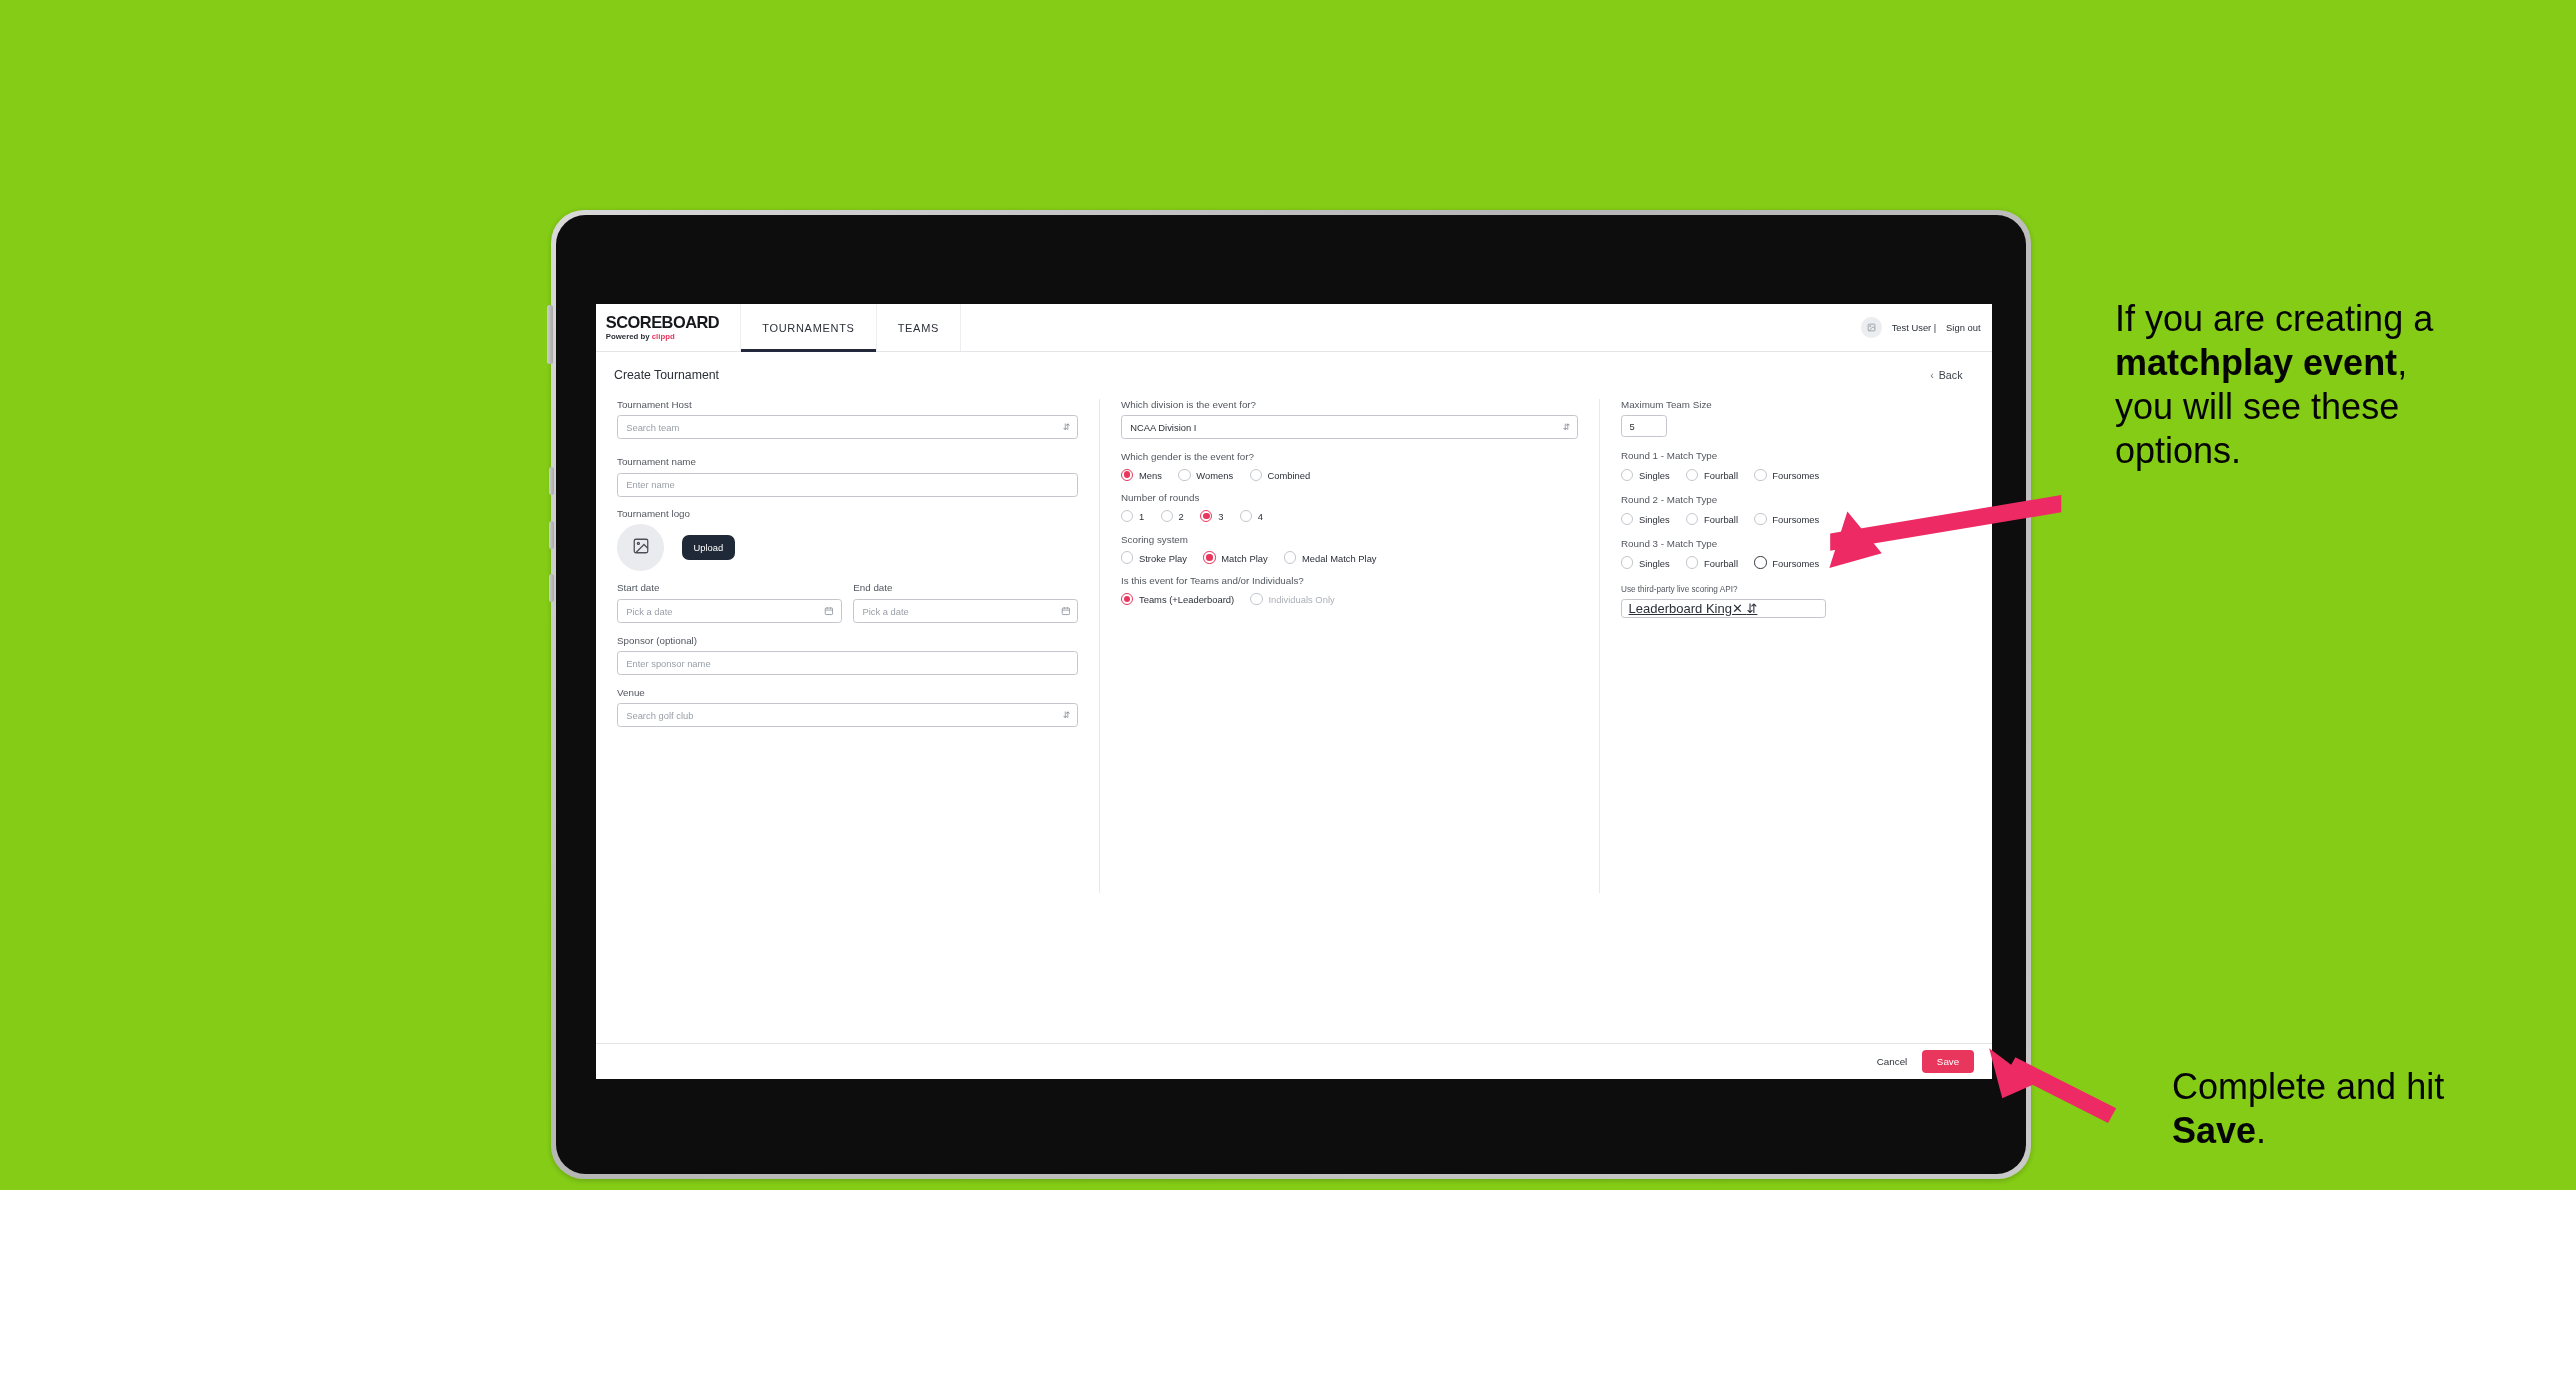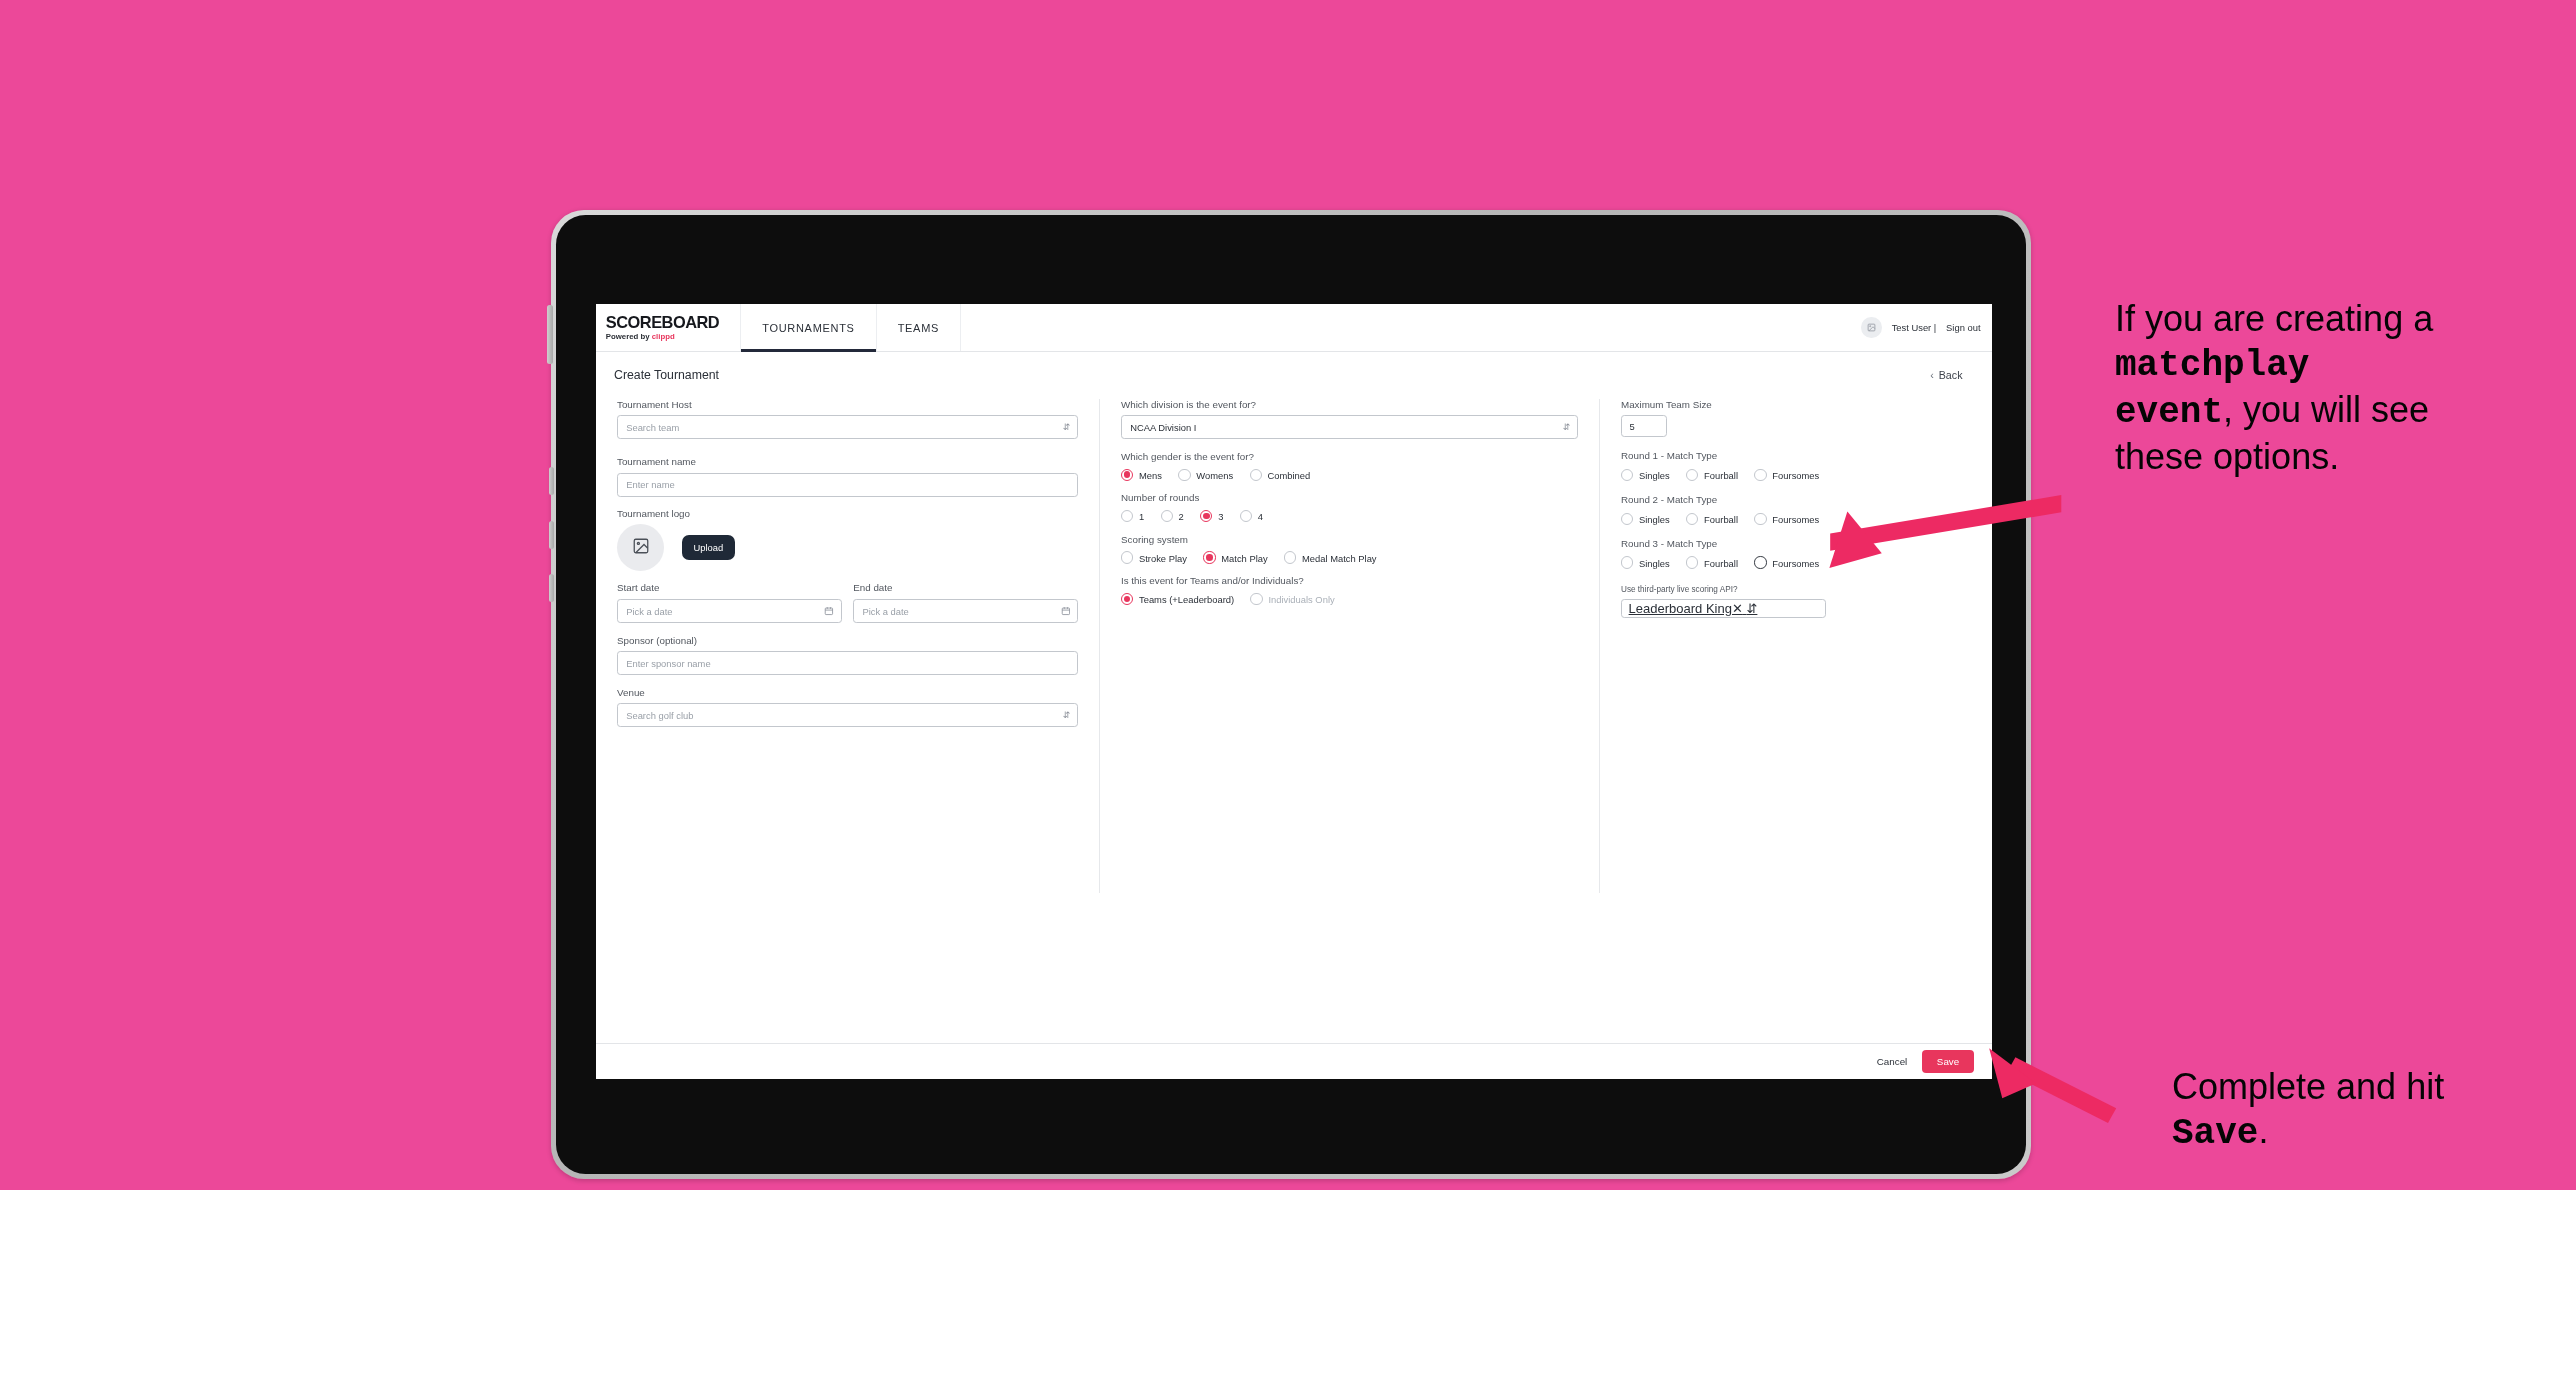--- a/index.html
+++ b/index.html
@@ -2,21 +2,21 @@
 <html style="font-size:13px"><head>
 <meta charset="utf-8">
 <style>
   * { box-sizing: border-box; margin: 0; padding: 0; }
   html, body {
     width: 2576px; height: 1386px;
     background: #ffffff;
     font-family: "Liberation Sans", sans-serif;
     overflow: hidden;
   }
-  #stage { position: relative; width: 2576px; height: 1190px; background:#ec4899; }
+  #stage { position: relative; width: 2576px; height: 1190px; background:#84cc16; }
 
   
   .tablet-outer {
     position: absolute; left: 551px; top: 210px;
     width: 1480px; height: 969px;
     background: linear-gradient(135deg,#d9d9d9 0%, #b6b6b6 40%, #c9c9c9 100%);
     border-radius: 33px;
     box-shadow: 0 1.6px 4.9px rgba(0,0,0,.18);
   }
   .tablet-screen {
@@ -184,21 +184,21 @@
     padding: 5.7px 14.8px; font-size: 9.8px; cursor:pointer;
   }
 
   
   .anno {
     position:absolute; color:#050505; line-height: 1.22;
     font-family: "Liberation Sans", sans-serif;
   }
   .anno-1 { left: 2115px; top: 297px; width: 328px; font-size: 36px; }
   .anno-2 { left: 2172px; top: 1065px; width: 352px; font-size: 36px; }
-  .anno b { font-weight: 700; font-family: Liberation Mono, monospace; }
+  .anno b { font-weight: 700; }
 
   .arrow-svg { position:absolute; left:0; top:0; width:2576px; height:1386px; pointer-events:none; }
 </style>
 </head>
 <body>
 
 <div id="stage">
 
   <div class="tablet-outer">
     <div class="cam-dot" style="left:344px;"></div>

